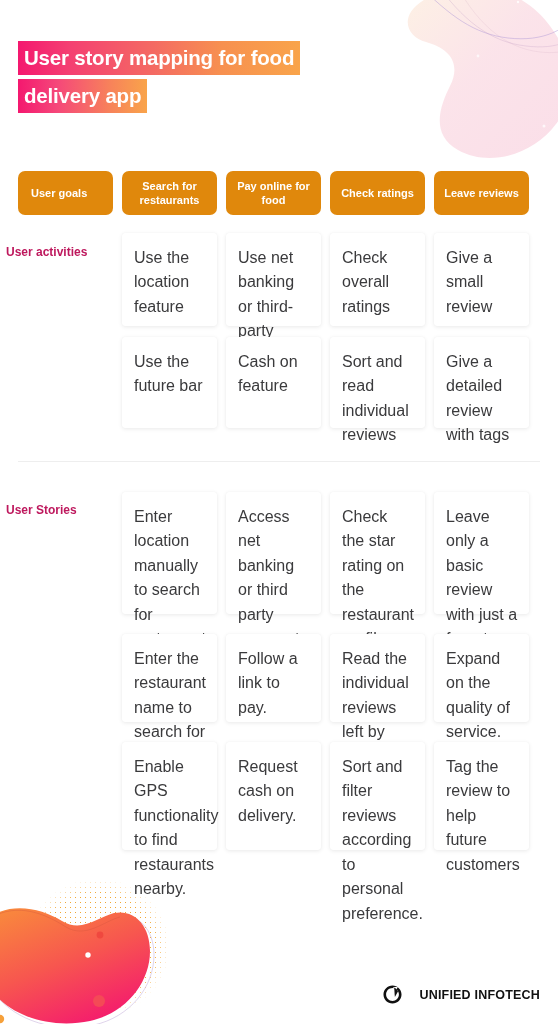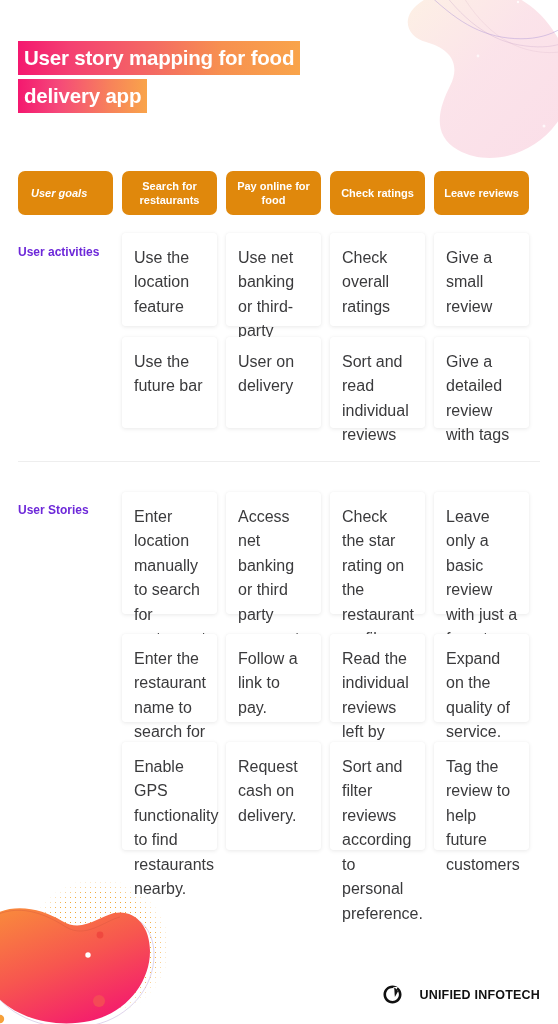--- a/index.html
+++ b/index.html
@@ -102,26 +102,26 @@
     color: #ffffff;
     font-size: 11px;
     font-weight: bold;
     line-height: 1.28;
     display: flex;
     align-items: center;
     justify-content: center;
     text-align: center;
     padding: 0 6px;
   }
-  .goal-tab.first { justify-content: flex-start; text-align: left; padding-left: 13px; font-style: italic; }
+  .goal-tab.first { justify-content: flex-start; text-align: left; padding-left: 13px; }
 
   .section-label {
     position: absolute;
-    left: 18px;
-    color: #6d28d9;
+    left: 6px;
+    color: #be185d;
     font-size: 12px;
     font-weight: bold;
     line-height: 1.42;
     width: 95px;
   }
   .label-activities { top: 244px; }
   .label-stories    { top: 502px; }
 
   .divider {
     position: absolute;
@@ -243,21 +243,21 @@
 
   <div class="section-label label-activities">User activities</div>
   <div class="section-label label-stories">User Stories</div>
 
   <div class="card-col act-col c1">
     <div class="card act-card">Use the location feature</div>
     <div class="card act-card2">Use the future bar</div>
   </div>
   <div class="card-col act-col c2">
     <div class="card act-card">Use net banking or third-party apps</div>
-    <div class="card act-card2">User on delivery</div>
+    <div class="card act-card2">Cash on feature</div>
   </div>
   <div class="card-col act-col c3">
     <div class="card act-card">Check overall ratings</div>
     <div class="card act-card2">Sort and read individual reviews</div>
   </div>
   <div class="card-col act-col c4">
     <div class="card act-card">Give a small review</div>
     <div class="card act-card2">Give a detailed review with tags</div>
   </div>
 

